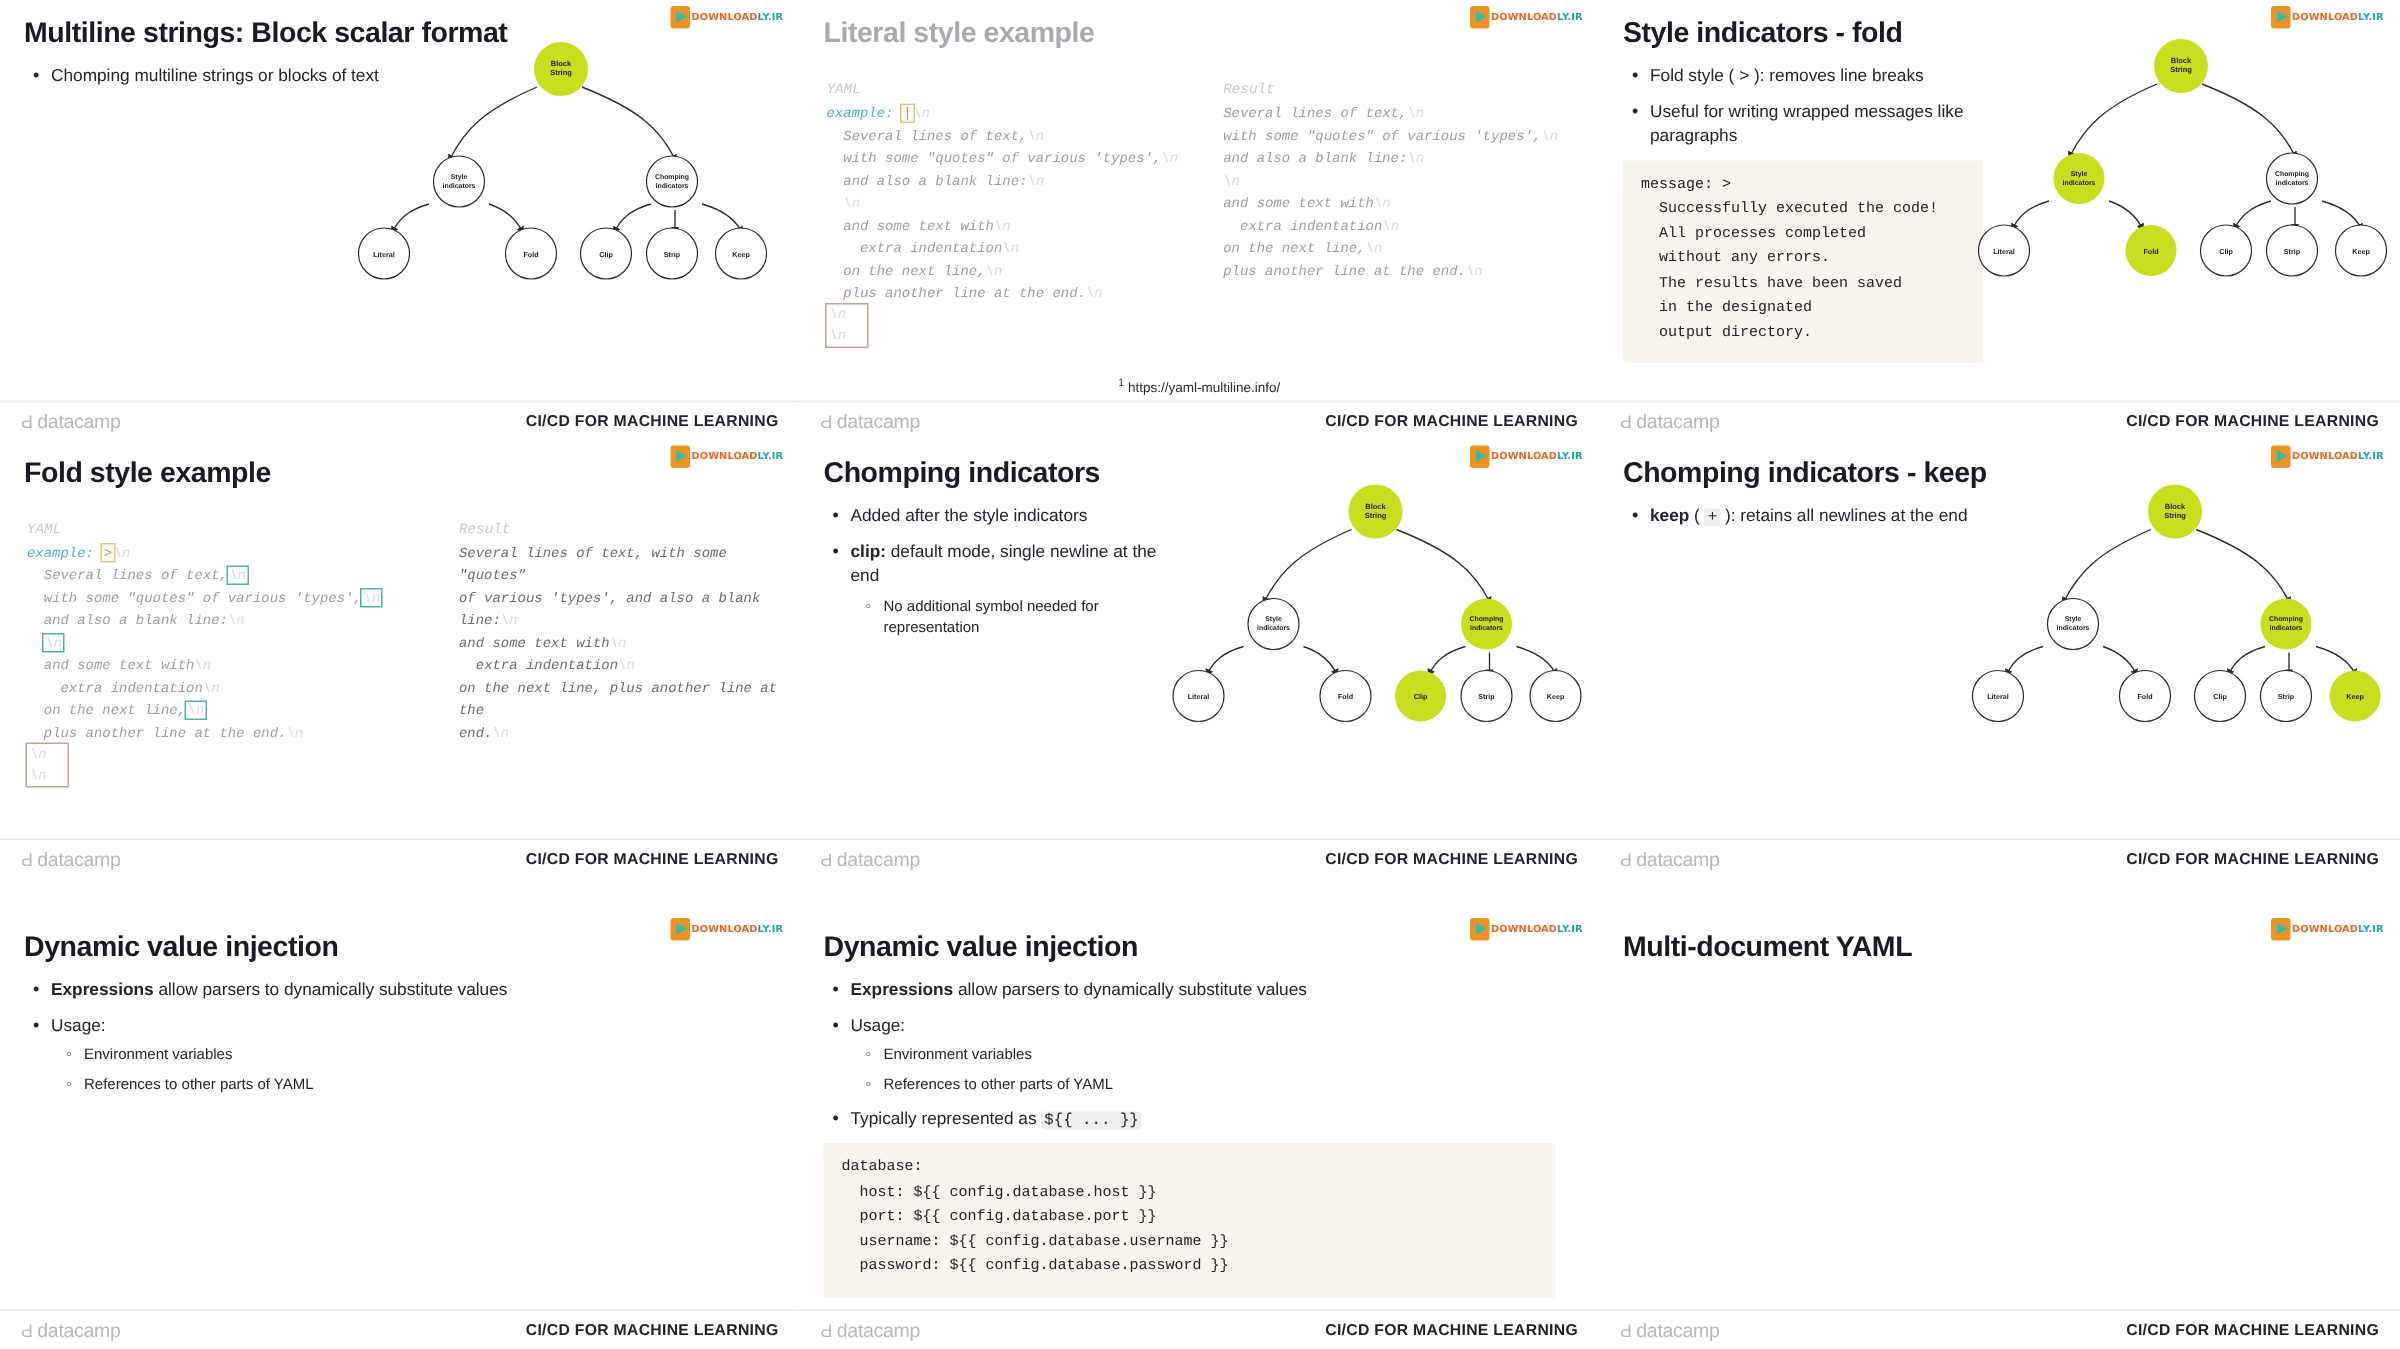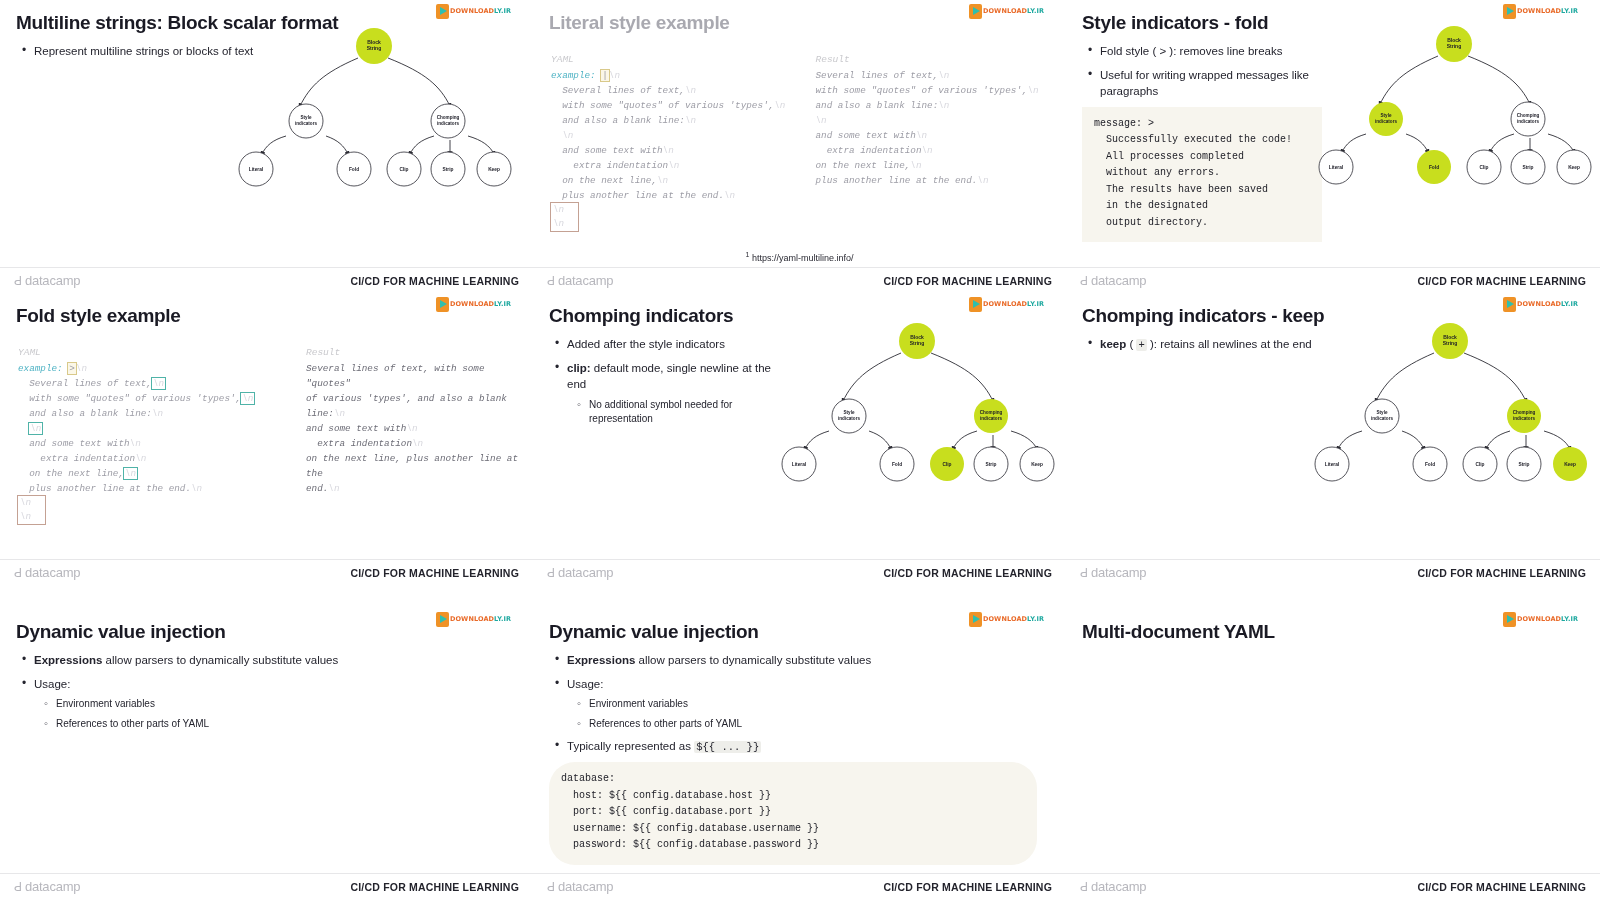--- a/index.html
+++ b/index.html
@@ -23,21 +23,21 @@
   }
   .slide-body {
     position: absolute;
     left: 0; top: 0; right: 0;
     bottom: 26px;
     padding: 10px 14px 0 14px;
   }
   
   .watermark {
     position: absolute;
-    top: 3px; right: 23px;
+    top: 3px; right: 12px;
     width: 74px; height: 16px;
     display: flex; align-items: center;
     z-index: 9;
   }
   .wm-badge {
     width: 13px; height: 15px;
     background: #ef9226;
     border-radius: 2px;
     position: relative;
     flex: 0 0 auto;
@@ -194,21 +194,21 @@
 <div class="deck">
 
   <div class="slide">
     <div class="watermark">
       <div class="wm-badge"></div>
       <div class="wm-text"><span class="o">DOWNLOAD</span><span>LY.IR</span></div>
     </div>
     <div class="slide-body">
       <div class="s-title">Multiline strings: Block scalar format</div>
       <ul class="bul">
-        <li>Represent multiline strings or blocks of text</li>
+        <li>Chomping multiline strings or blocks of text</li>
       </ul>
       <div class="tree" style="left:238px; top:28px;">
         <svg width="280" height="160" viewBox="0 0 280 160">
           <defs>
               <marker id="ah1" markerWidth="6" markerHeight="6" refX="3" refY="3" orient="auto">
                 <path d="M0,0 L6,3 L0,6 z" fill="#2b2b33"></path>
               </marker>
             </defs>
           <path d="M120,30 C85,45 72,58 62,78" fill="none" stroke="#2b2b33" stroke-width=".9" marker-end="url(#ah1)"></path>
           <path d="M150,30 C188,45 202,58 212,78" fill="none" stroke="#2b2b33" stroke-width=".9" marker-end="url(#ah1)"></path>
@@ -551,21 +551,21 @@
       <ul class="bul">
         <li><span class="b">Expressions</span> allow parsers to dynamically substitute values</li>
         <li><span>Usage:</span>
           <ul class="sub">
             <li>Environment variables</li>
             <li>References to other parts of YAML</li>
           </ul>
         </li>
         <li>Typically represented as <span class="codespan">${{ ... }}</span></li>
       </ul>
-      <div class="codeblock" style="width:488px;border-radius:26px;">database:
+      <div class="codeblock" style="width:488px;">database:
   host: ${{ config.database.host }}
   port: ${{ config.database.port }}
   username: ${{ config.database.username }}
   password: ${{ config.database.password }}</div>
     </div>
     <div class="footer">
       <div class="dc-logo">
         <span class="dc-mark">Ԁ</span>
         <span class="dc-word">datacamp</span>
       </div>

